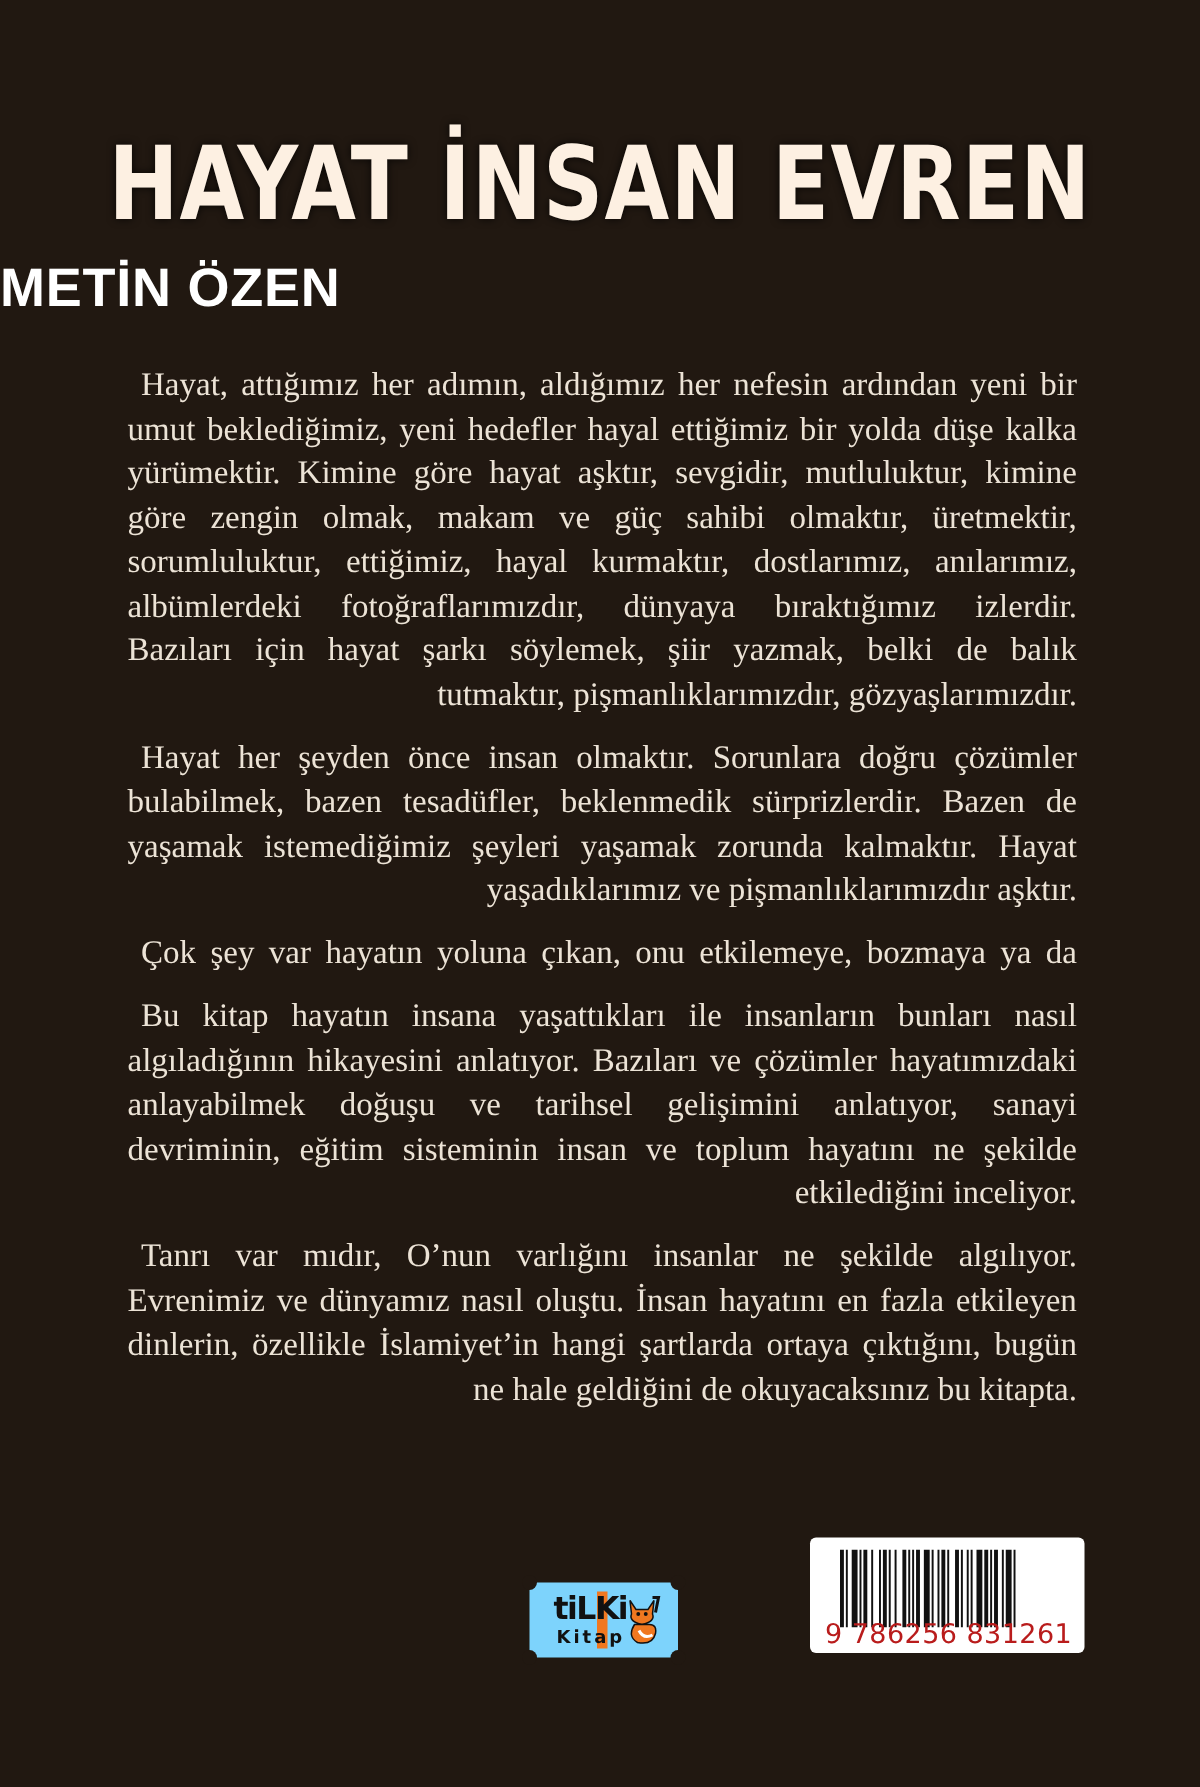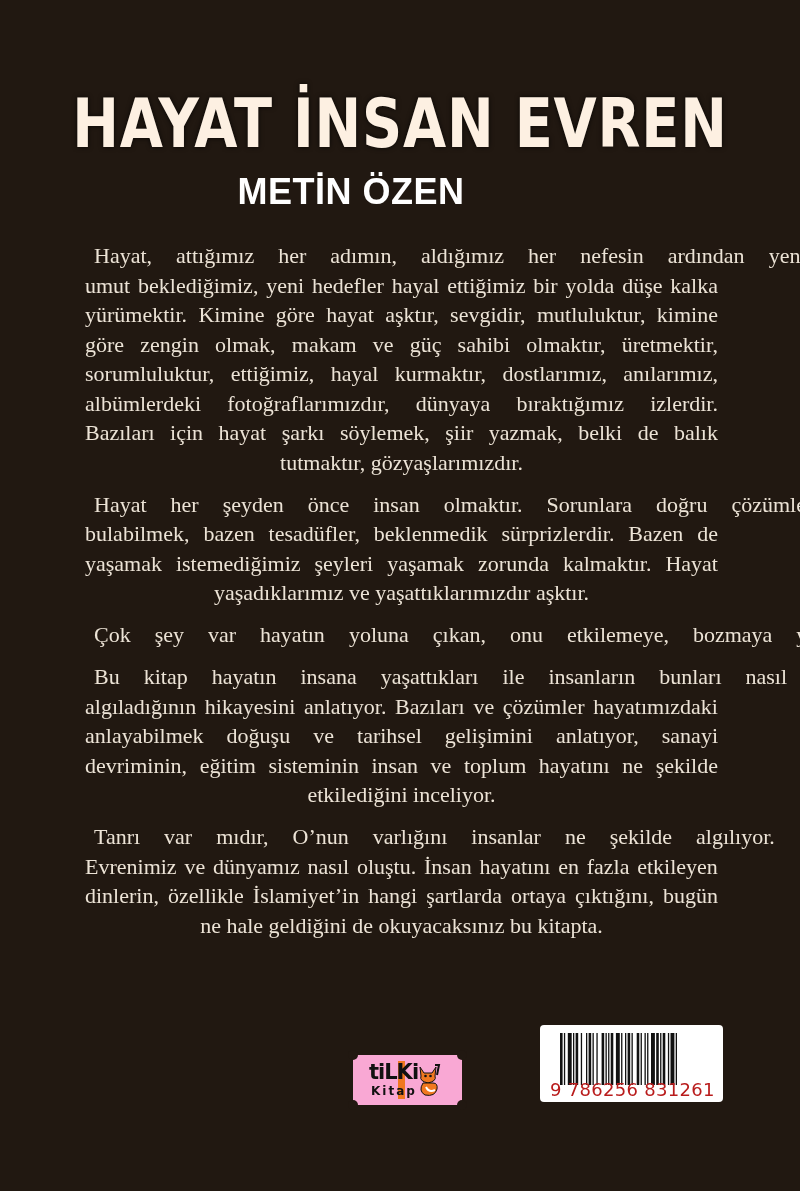--- a/index.html
+++ b/index.html
@@ -17,44 +17,44 @@
     font-size: 68px;
     letter-spacing: 1px;
     color: #fdf0e2;
     transform: scaleX(0.82);
     transform-origin: center;
     text-shadow: 0 0 6px rgba(0,0,0,0.8);
     line-height: 80px;
   }
   .author {
     position: absolute; left: 0; top: 170px; width: 702px;
-    text-align: center;
+    text-align: left;
     font-family: "Liberation Sans", sans-serif;
     font-weight: bold;
     font-size: 36px;
     color: #ffffff;
     line-height: 44px;
     letter-spacing: 0.5px;
   }
   .body-text {
     position: absolute; left: 85px; top: 241px; width: 633px;
     color: #ece3d6;
     font-family: "Liberation Serif", serif;
     font-size: 22px;
   }
   .para { margin: 0 0 12.5px 0; }
   
   .jline { display: flex; justify-content: space-between; height: 29.5px; line-height: 29.5px; white-space: nowrap; }
-  .jline.first { padding-left: 9px; gap: 24px; }
-  .jline.last { justify-content: center; gap: 0; }
+  .jline.first { padding-left: 9px; }
+  .jline.last { justify-content: flex-end; gap: 0; }
   .jline.last span + span { margin-left: 5.5px; }
 
   .logo {
-    position: absolute; left: 353px; top: 1055px; width: 109px; height: 50px;
-    background: #f9a8d4;
+    position: absolute; left: 353px; top: 1055px; width: 99px; height: 50px;
+    background: #7dd3fc;
     border-radius: 3px;
   }
   .logo::before, .logo::after {
     content: ""; position: absolute; width: 10px; height: 10px; border-radius: 50%;
     background: #211811; top: -5px;
   }
   .logo::before { left: -5px; }
   .logo::after { right: -5px; }
   .logo .notch-bl, .logo .notch-br {
     position: absolute; width: 10px; height: 10px; border-radius: 50%; background: #211811; bottom: -5px;
@@ -167,20 +167,21 @@
         <span>şarkı</span>
         <span>söylemek,</span>
         <span>şiir</span>
         <span>yazmak,</span>
         <span>belki</span>
         <span>de</span>
         <span>balık</span>
       </div>
       <div class="jline last">
         <span>tutmaktır,</span>
+        <span>pişmanlıklarımızdır,</span>
         <span>gözyaşlarımızdır.</span>
       </div>
     </div>
     <div class="para">
       <div class="jline first">
         <span>Hayat</span>
         <span>her</span>
         <span>şeyden</span>
         <span>önce</span>
         <span>insan</span>
@@ -203,21 +204,21 @@
         <span>istemediğimiz</span>
         <span>şeyleri</span>
         <span>yaşamak</span>
         <span>zorunda</span>
         <span>kalmaktır.</span>
         <span>Hayat</span>
       </div>
       <div class="jline last">
         <span>yaşadıklarımız</span>
         <span>ve</span>
-        <span>yaşattıklarımızdır</span>
+        <span>pişmanlıklarımızdır</span>
         <span>aşktır.</span>
       </div>
     </div>
     <div class="para">
       <div class="jline first">
         <span>Çok</span>
         <span>şey</span>
         <span>var</span>
         <span>hayatın</span>
         <span>yoluna</span>

